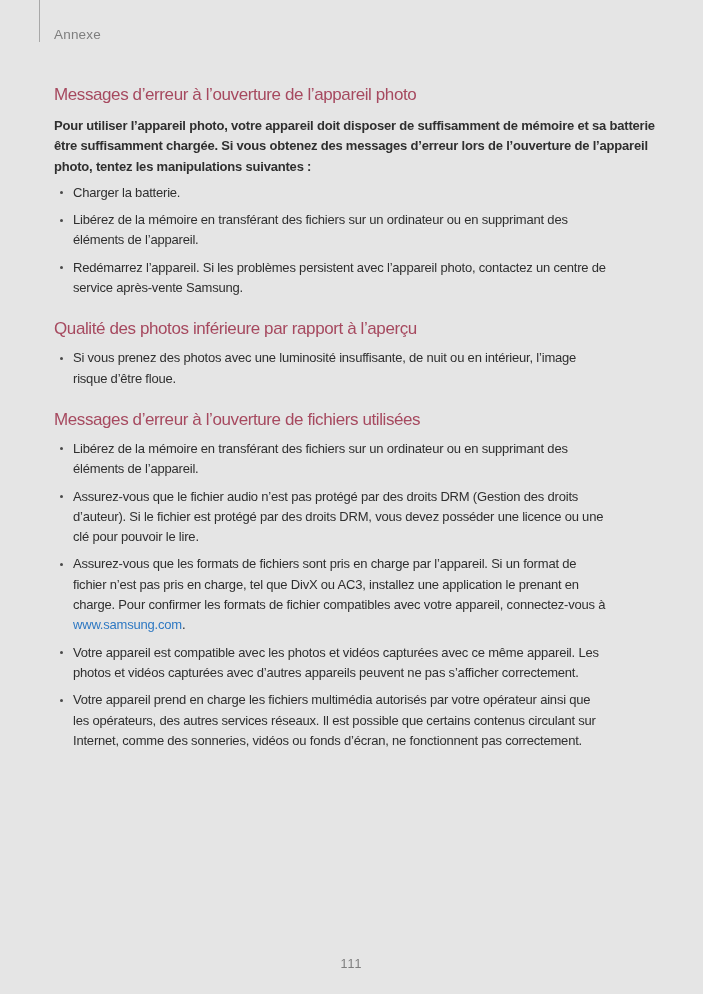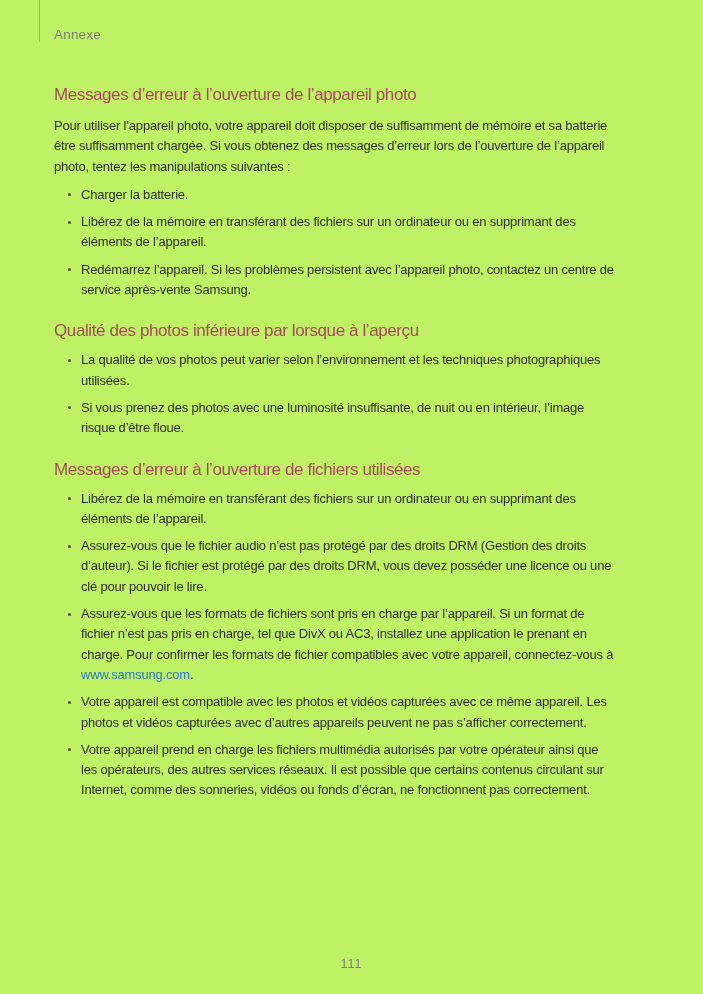--- a/index.html
+++ b/index.html
@@ -1,20 +1,20 @@
 <!DOCTYPE html>
 <html lang="fr" style="--heading: #a6495f; --body: #2f2f2f; --muted: #7e7e7e; --link: #2e78c2; --rule: #a8a8a8;"><head>
 <meta charset="utf-8">
 <style>
   html, body { margin: 0; padding: 0; background: #ffffff; }
   .page {
     position: relative;
     width: 703px;
     height: 994px;
-    background: #bef264;
+    background: #e5e5e5;
     font-family: "Liberation Sans", sans-serif;
     color: var(--body, #2f2f2f);
     overflow: hidden;
   }
   .header-rule {
     position: absolute;
     left: 39px;
     top: 0;
     width: 1px;
     height: 42px;
@@ -42,24 +42,25 @@
     letter-spacing: -0.4px;
     color: var(--heading, #a6495f);
   }
   .sec-h.first { margin-top: 41px; }
   .para {
     margin: 10px 0 6px 0;
     font-size: 13px;
     line-height: 20.3px;
     letter-spacing: -0.2px;
     white-space: pre-line;
+    font-weight: bold;
   }
   ul.bullets {
     list-style: none;
-    margin: 8px;
+    margin: 0;
     padding: 0;
   }
   ul.bullets li {
     position: relative;
     padding-left: 19px;
     margin: 0 0 7px 0;
     font-size: 13px;
     line-height: 20.3px;
     letter-spacing: -0.2px;
   }
@@ -112,27 +113,22 @@
         <span class="li-text">Libérez de la mémoire en transférant des fichiers sur un ordinateur ou en supprimant des
 éléments de l’appareil.</span>
       </li>
       <li>
         <span class="dot"></span>
         <span class="li-text">Redémarrez l’appareil. Si les problèmes persistent avec l’appareil photo, contactez un centre de
 service après-vente Samsung.</span>
       </li>
     </ul>
 
-    <h2 class="sec-h">Qualité des photos inférieure par lorsque à l’aperçu</h2>
+    <h2 class="sec-h">Qualité des photos inférieure par rapport à l’aperçu</h2>
     <ul class="bullets">
-      <li>
-        <span class="dot"></span>
-        <span class="li-text">La qualité de vos photos peut varier selon l’environnement et les techniques photographiques
-utilisées.</span>
-      </li>
       <li>
         <span class="dot"></span>
         <span class="li-text">Si vous prenez des photos avec une luminosité insuffisante, de nuit ou en intérieur, l’image
 risque d’être floue.</span>
       </li>
     </ul>
 
     <h2 class="sec-h">Messages d’erreur à l’ouverture de fichiers utilisées</h2>
     <ul class="bullets">
       <li>

